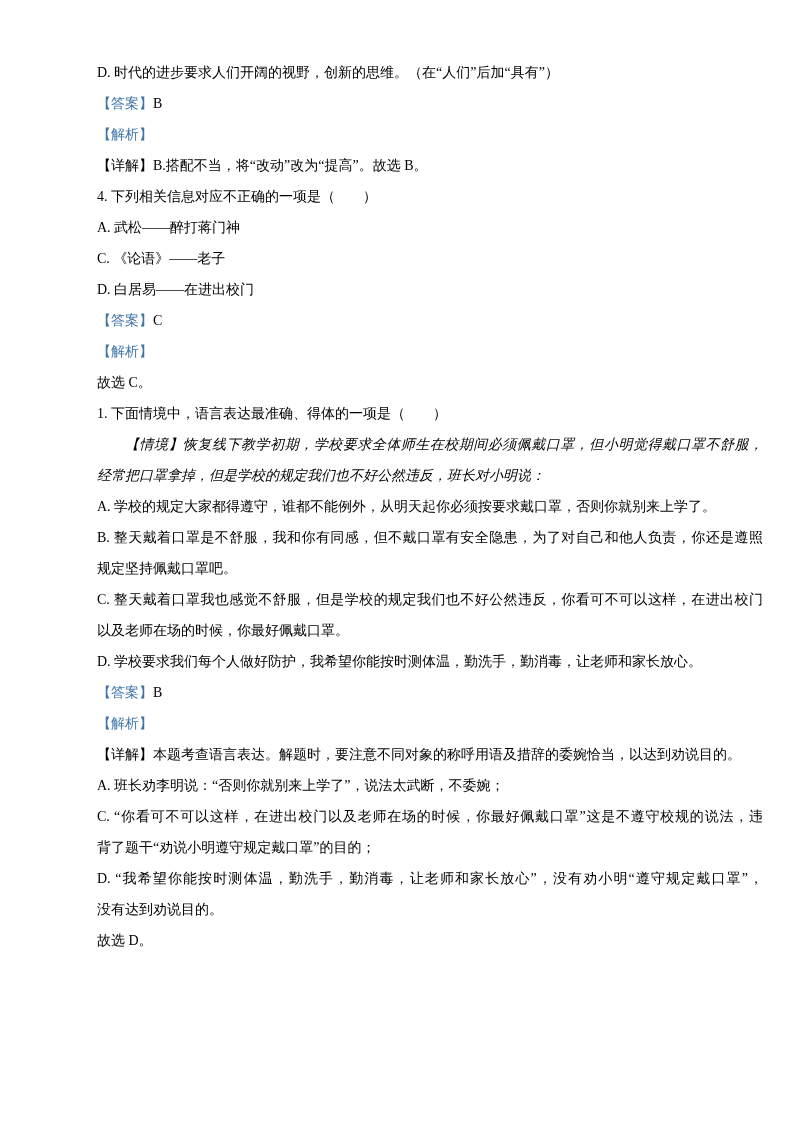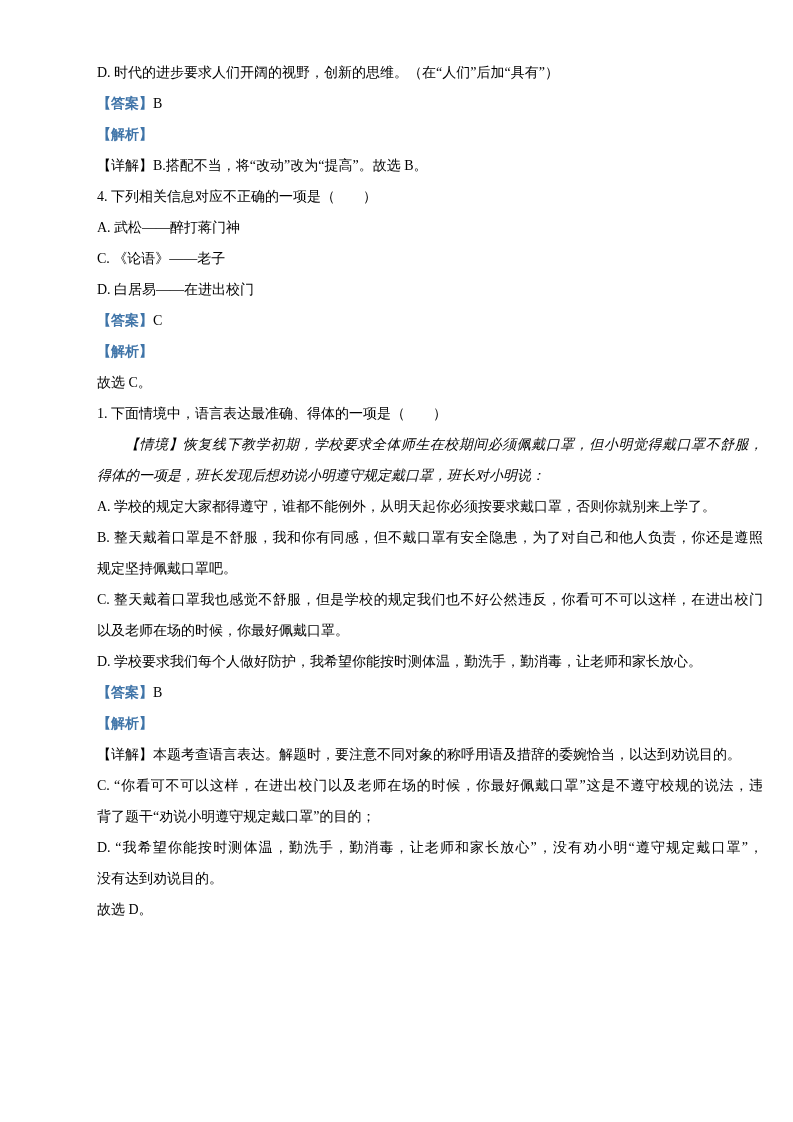--- a/index.html
+++ b/index.html
@@ -35,50 +35,50 @@
   }
   
   .line.kai {
     font-style: italic;
   }
   .line.indent {
     text-indent: 28px;
   }
   .blue {
     color: var(--accent, #3F74A8);
-    font-weight: bold;
   }
 </style>
 </head>
 <body>
 
 <div class="page" style="background: rgb(255, 255, 255); color: rgb(0, 0, 0);">
   <div class="content">
       <div class="line"><span>D. 时代的进步要求人们开阔的视野，创新的思维。（在“人们”后加“具有”）</span></div>
       <div class="line"><span class="blue">【答案】</span><span>B</span></div>
       <div class="line"><span class="blue">【解析】</span></div>
       <div class="line"><span>【详解】B.搭配不当，将“改动”改为“提高”。故选 B。</span></div>
       <div class="line"><span>4. 下列相关信息对应不正确的一项是（　　）</span></div>
       <div class="line"><span>A. 武松——醉打蒋门神</span></div>
       <div class="line"><span>C. 《论语》——老子</span></div>
       <div class="line"><span>D. 白居易——在进出校门</span></div>
       <div class="line"><span class="blue">【答案】</span><span>C</span></div>
       <div class="line"><span class="blue">【解析】</span></div>
       <div class="line"><span>故选 C。</span></div>
       <div class="line"><span>1. 下面情境中，语言表达最准确、得体的一项是（　　）</span></div>
       <div class="line kai indent j"><span>【情境】恢复线下教学初期，学校要求全体师生在校期间必须佩戴口罩，但小明觉得戴口罩不舒服，</span></div>
-      <div class="line kai"><span>得体的一项是，班长发现后想劝说小明遵守规定戴口罩，班长对小明说：</span></div>
+      <div class="line kai"><span>经常把口罩拿掉，但是学校的规定我们也不好公然违反，班长对小明说：</span></div>
       <div class="line"><span>A. 学校的规定大家都得遵守，谁都不能例外，从明天起你必须按要求戴口罩，否则你就别来上学了。</span></div>
       <div class="line j"><span>B. 整天戴着口罩是不舒服，我和你有同感，但不戴口罩有安全隐患，为了对自己和他人负责，你还是遵照</span></div>
       <div class="line"><span>规定坚持佩戴口罩吧。</span></div>
       <div class="line j"><span>C. 整天戴着口罩我也感觉不舒服，但是学校的规定我们也不好公然违反，你看可不可以这样，在进出校门</span></div>
       <div class="line"><span>以及老师在场的时候，你最好佩戴口罩。</span></div>
       <div class="line"><span>D. 学校要求我们每个人做好防护，我希望你能按时测体温，勤洗手，勤消毒，让老师和家长放心。</span></div>
       <div class="line"><span class="blue">【答案】</span><span>B</span></div>
       <div class="line"><span class="blue">【解析】</span></div>
       <div class="line"><span>【详解】本题考查语言表达。解题时，要注意不同对象的称呼用语及措辞的委婉恰当，以达到劝说目的。</span></div>
+      <div class="line"><span>A. 班长劝李明说：“否则你就别来上学了”，说法太武断，不委婉；</span></div>
       <div class="line j"><span>C. “你看可不可以这样，在进出校门以及老师在场的时候，你最好佩戴口罩”这是不遵守校规的说法，违</span></div>
       <div class="line"><span>背了题干“劝说小明遵守规定戴口罩”的目的；</span></div>
       <div class="line j"><span>D. “我希望你能按时测体温，勤洗手，勤消毒，让老师和家长放心”，没有劝小明“遵守规定戴口罩”，</span></div>
       <div class="line"><span>没有达到劝说目的。</span></div>
       <div class="line"><span>故选 D。</span></div>
     </div>
 </div>
 
 </body></html>

